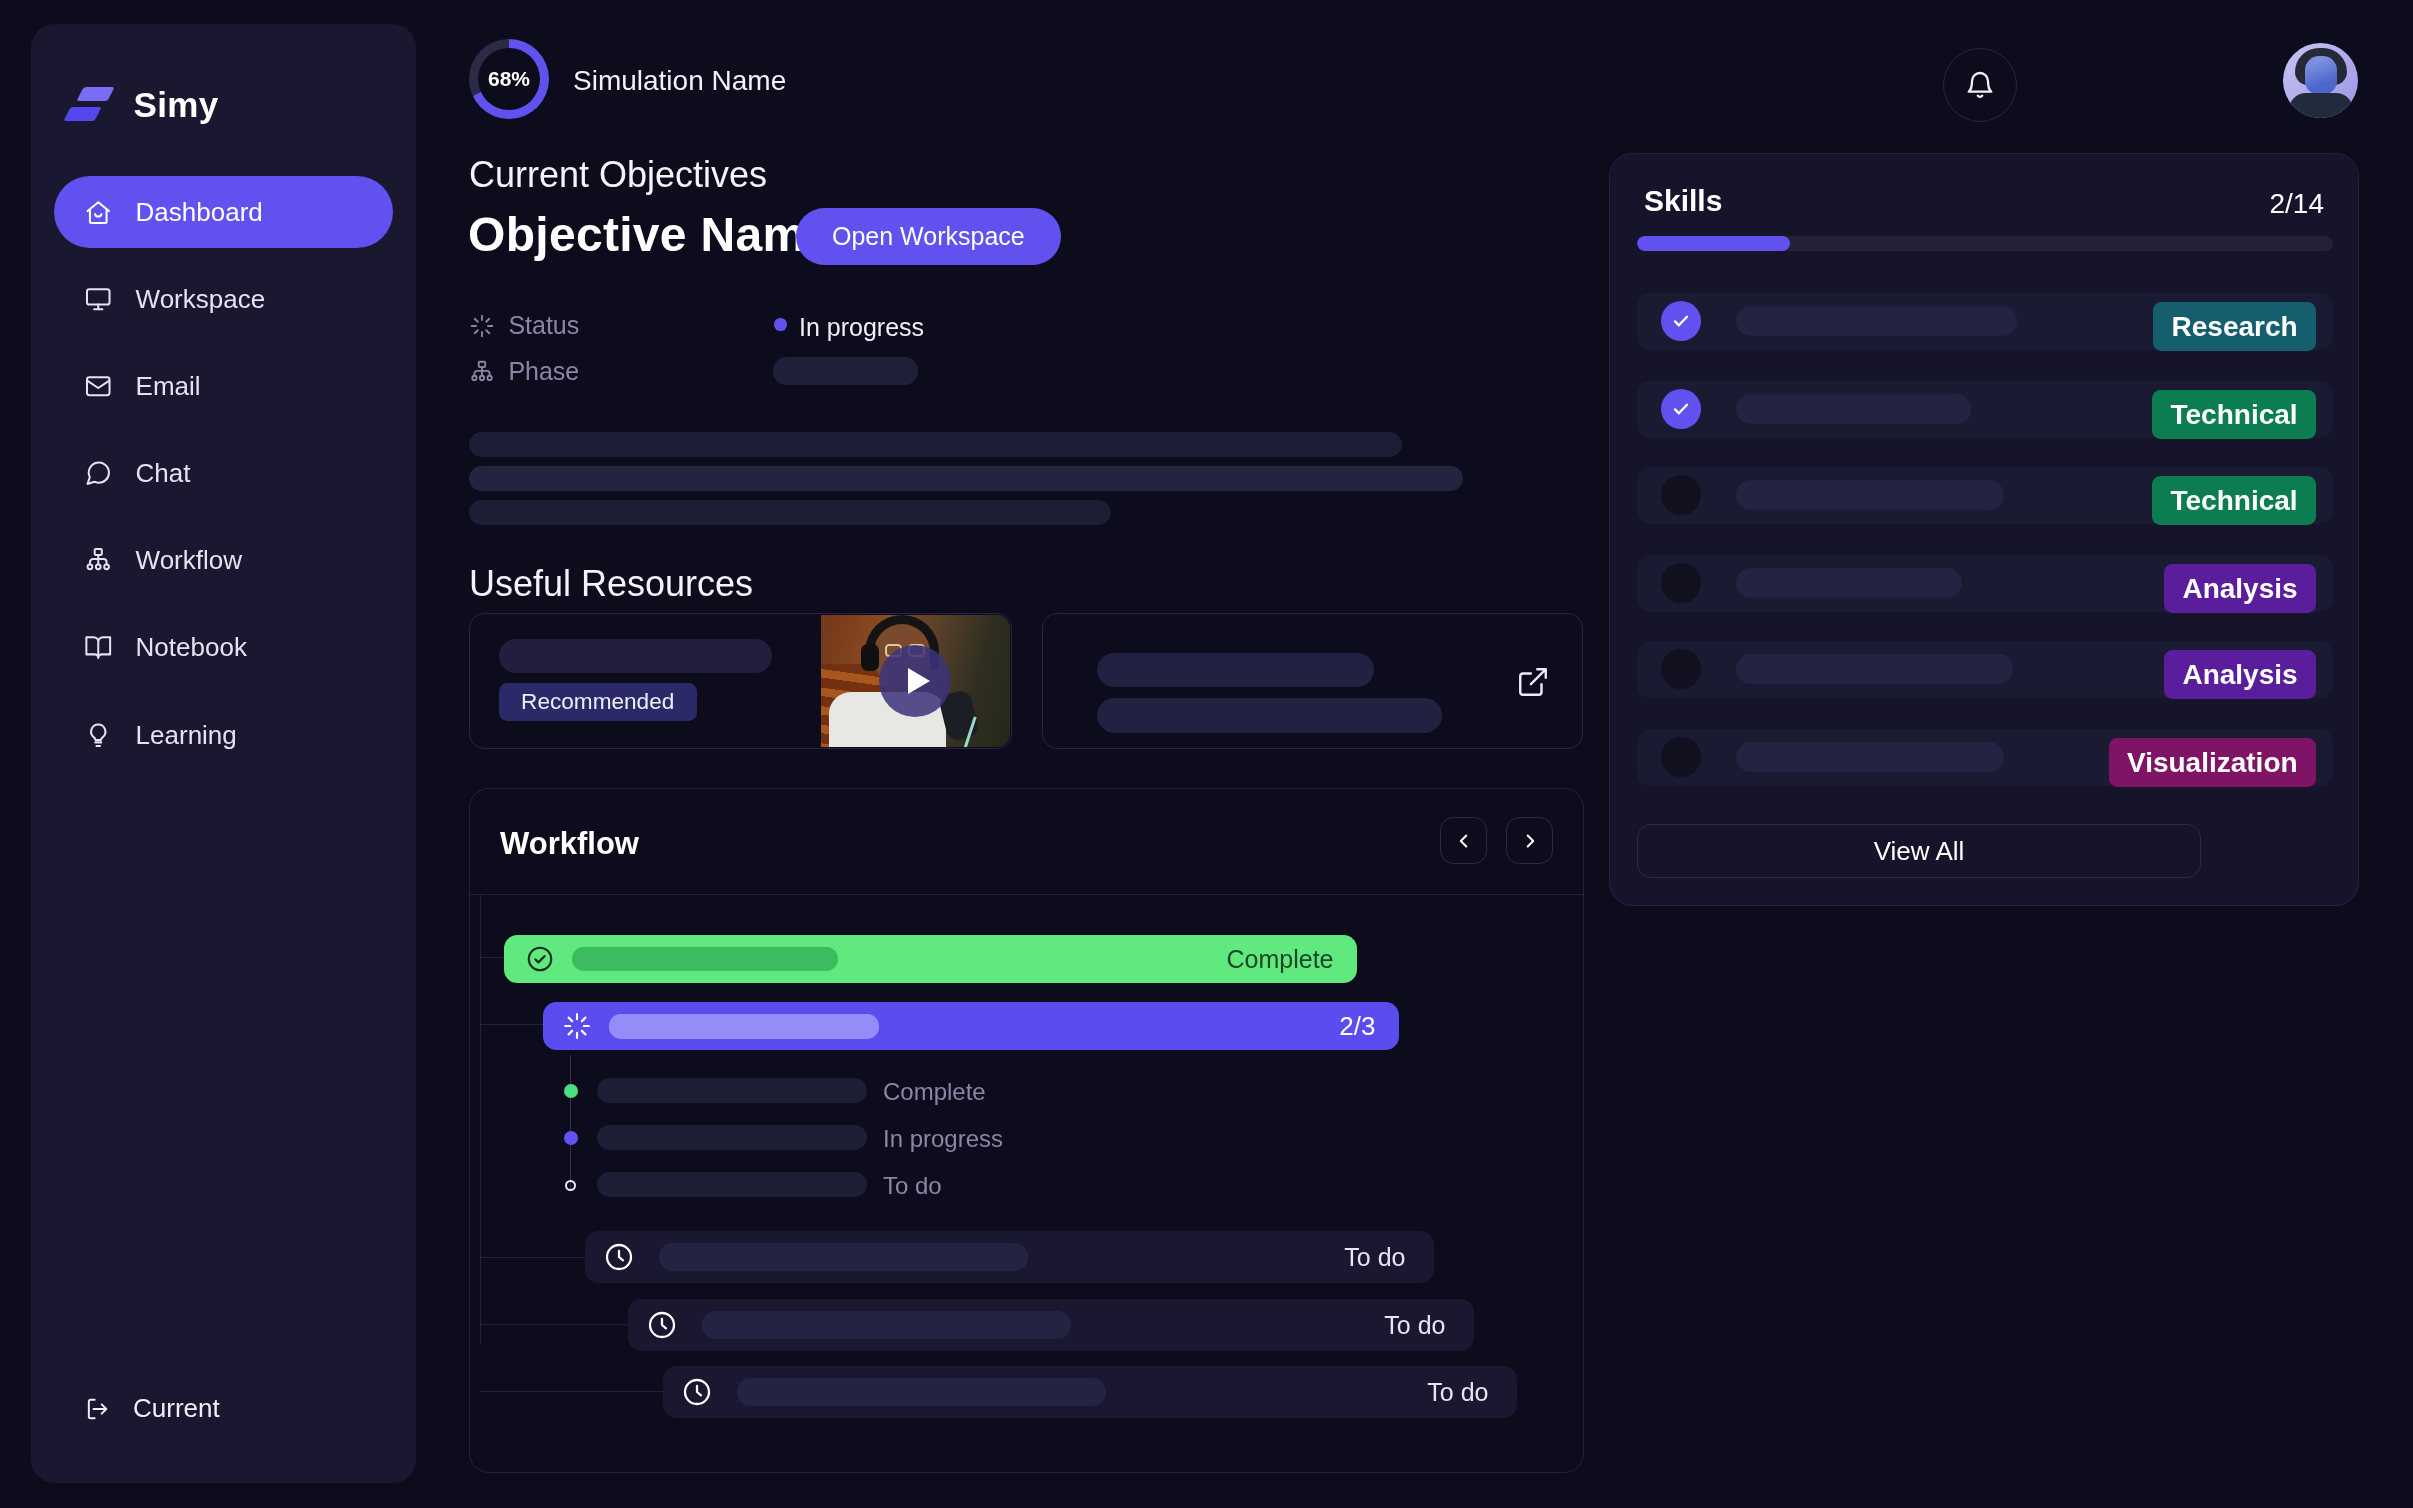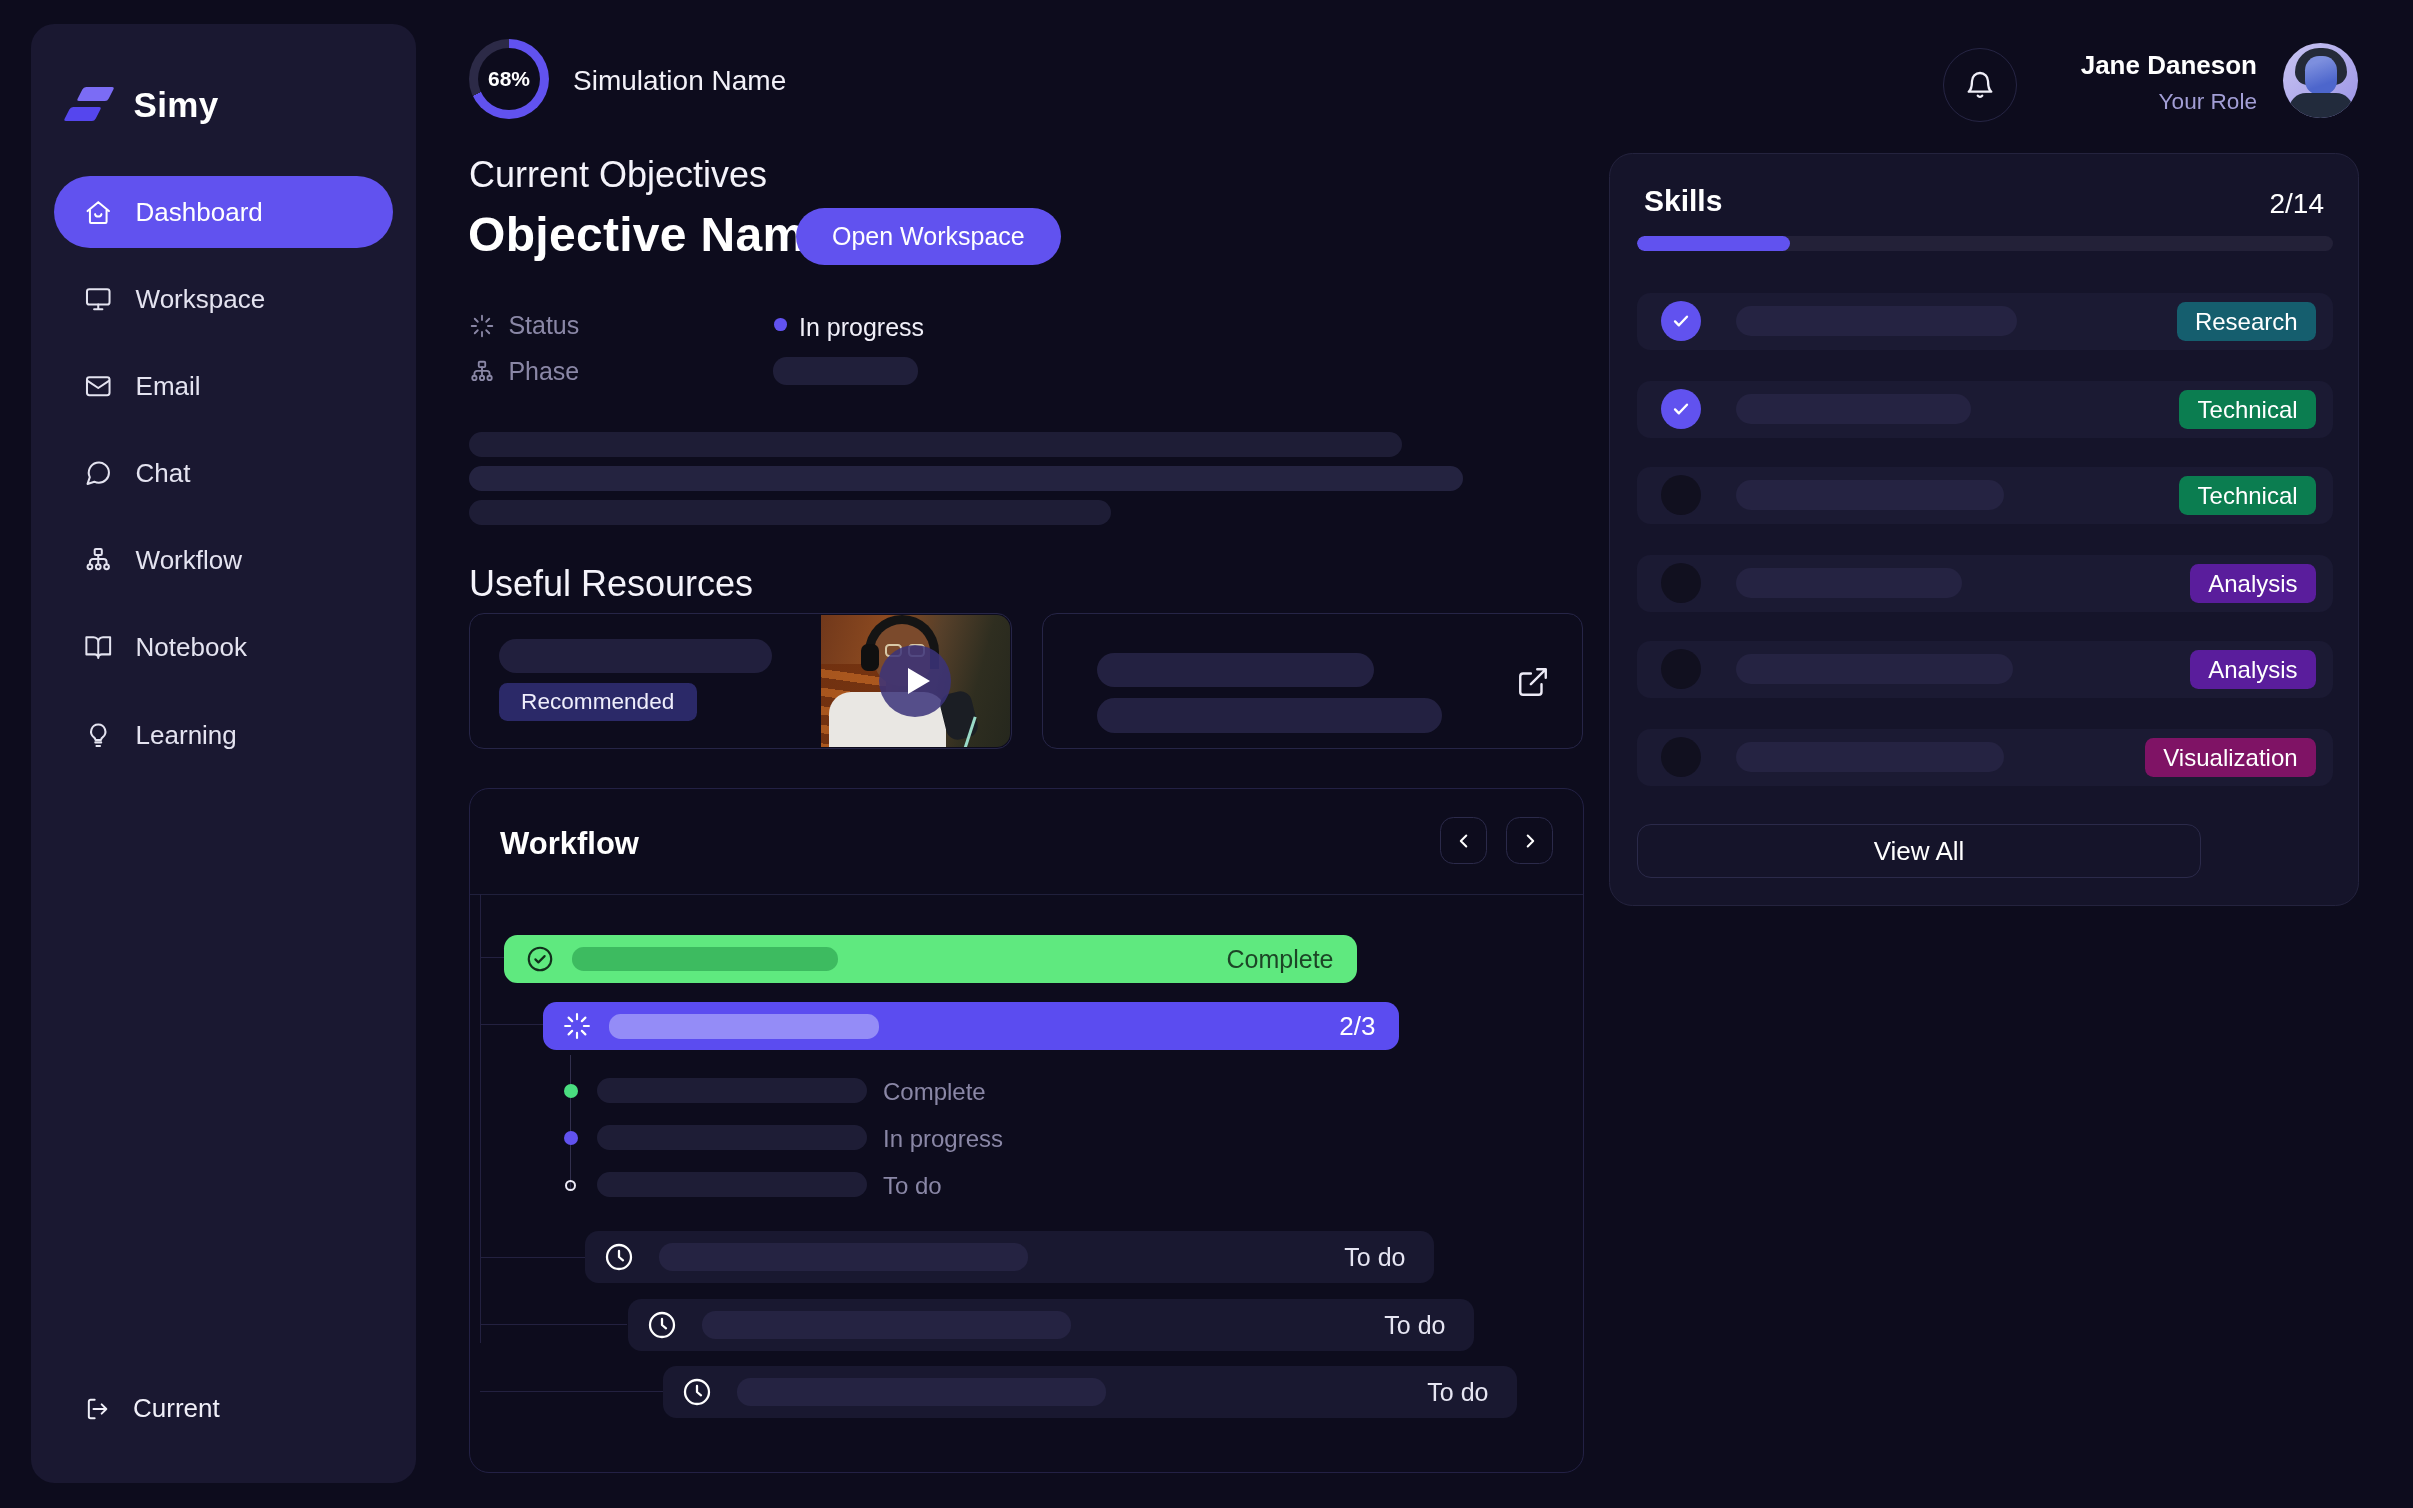--- a/index.html
+++ b/index.html
@@ -99,21 +99,21 @@
   .skills{position:absolute;left:1609px;top:153px;width:750px;height:753px;background:var(--panel);border:1.3px solid #24233e;border-radius:23.5px}
   .sk-title{position:absolute;left:34px;top:30px;font-size:30px;font-weight:700;color:#fff}
   .sk-count{position:absolute;right:34px;top:34px;font-size:28px;font-weight:500;color:#fff}
   .sk-track{position:absolute;left:27px;top:82px;width:696px;height:15px;border-radius:7.5px;background:#232138;overflow:hidden}
   .sk-fill{height:100%;border-radius:7.5px;background:var(--accent);width:22%}
   .sk-row{position:absolute;left:27px;width:696px;height:57px;border-radius:13.4px;background:#1b1a33;cursor:pointer}
   .sk-circle{position:absolute;left:23.5px;top:8.4px;width:40px;height:40px;border-radius:50%;background:#11101f;display:flex;align-items:center;justify-content:center}
   .sk-row.done .sk-circle{background:var(--accent)}
   .sk-circle .ic{width:22px;height:22px;color:#fff;stroke-width:2.6}
   .sk-ph{position:absolute;left:99px;top:13.4px;height:30px;border-radius:15px;background:var(--ph2)}
-  .badge{position:absolute;right:17px;top:9.2px;height:39px;padding:0 18.4px;border-radius:8.4px;display:flex;align-items:center;font-size:24px;font-weight:400;color:#fff}
+  .badge{position:absolute;right:17px;top:9.2px;height:49px;padding:0 18.4px;border-radius:8.4px;display:flex;align-items:center;font-size:28px;font-weight:700;color:#fff}
   .badge[data-cat="Research"]{background:#155e6e}
   .badge[data-cat="Technical"]{background:#0b7d50}
   .badge[data-cat="Analysis"]{background:#5a1d9c}
   .badge[data-cat="Visualization"]{background:#7f1365}
   .view-all{position:absolute;left:27px;top:670px;width:564px;height:54px;border-radius:14px;border:1.3px solid var(--line2);background:transparent;color:#fff;font-family:inherit;font-size:26px;cursor:pointer}
 </style>
 </head>
 <body>
 
 <svg width="0" height="0" style="position:absolute">
@@ -244,24 +244,20 @@
         <span>68%</span>
       </div>
   </div>
   <div class="abs sim-title">Simulation Name</div>
 
   <button class="abs bell">
     <svg class="ic" viewBox="0 0 38 38" width="32" height="32">
         <use href="#i-bell"></use>
       </svg>
   </button>
-  <div class="abs user">
-    <div class="user-name">Jane Daneson</div>
-    <div class="user-role">Your Role</div>
-  </div>
   <div class="abs avatar">
     <div class="hair"></div>
       <div class="face"></div>
       <div class="body"></div>
   </div>
 
   <div class="abs sec-label" style="left:469px;top:154px">Current Objectives</div>
   <div class="abs obj-name">Objective Name</div>
   <button class="abs open-btn">Open Workspace</button>
 

